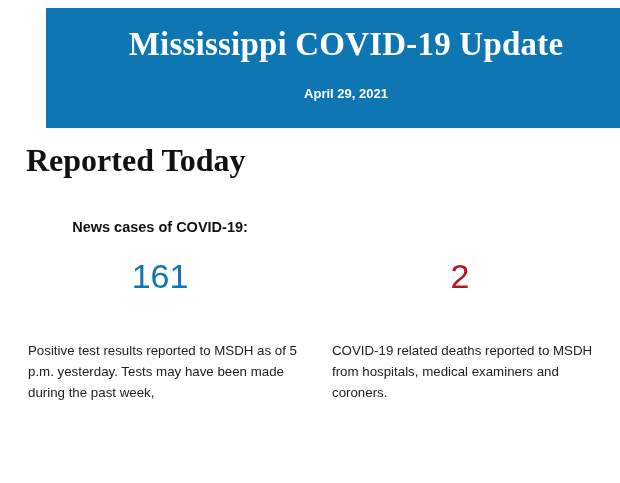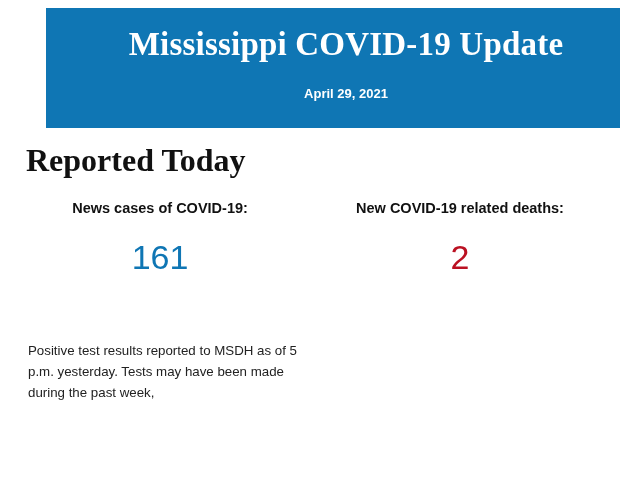--- a/index.html
+++ b/index.html
@@ -57,21 +57,21 @@
     left: 26px;
     top: 142px;
     color: #111111;
     font-family: "Liberation Serif", serif;
     font-weight: bold;
     font-size: 32px;
   }
   .stats {
     position: absolute;
     left: 10px;
-    top: 199px;
+    top: 218px;
     width: 600px;
     display: flex;
     flex-direction: row;
     align-items: flex-end;
   }
   .stat-col {
     width: 300px;
     box-sizing: border-box;
     padding: 0 12px;
     text-align: center;
@@ -128,22 +128,22 @@
   </div>
 
   <div class="section-title">Reported Today</div>
 
   <div class="stats">
     <div class="stat-col">
       <div class="stat-label">News cases of COVID-19:</div>
       <div class="stat-value cases">161</div>
     </div>
     <div class="stat-col">
-      <div class="stat-label">New COVID-19 related deaths:</div>
       <div class="stat-value deaths">2</div>
     </div>
   </div>
 
   <div class="descriptions">
     <div class="desc-col left">Positive test results reported to MSDH as of 5 p.m. yesterday. Tests may have been made during the past week,</div>
+    <div class="desc-col right">COVID-19 related deaths reported to MSDH from hospitals, medical examiners and coroners.</div>
   </div>
 
 </div>
 
 </body></html>

